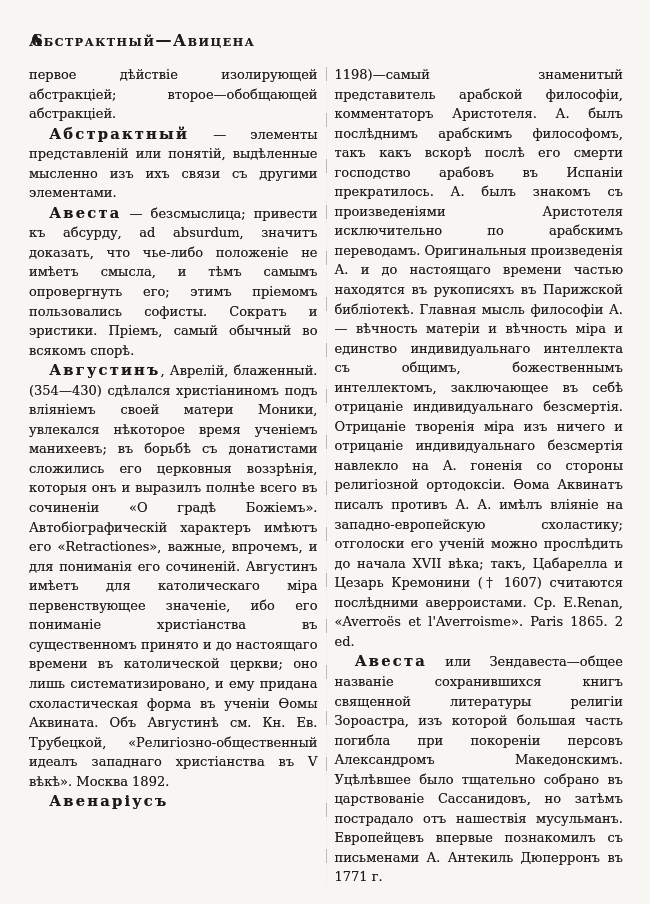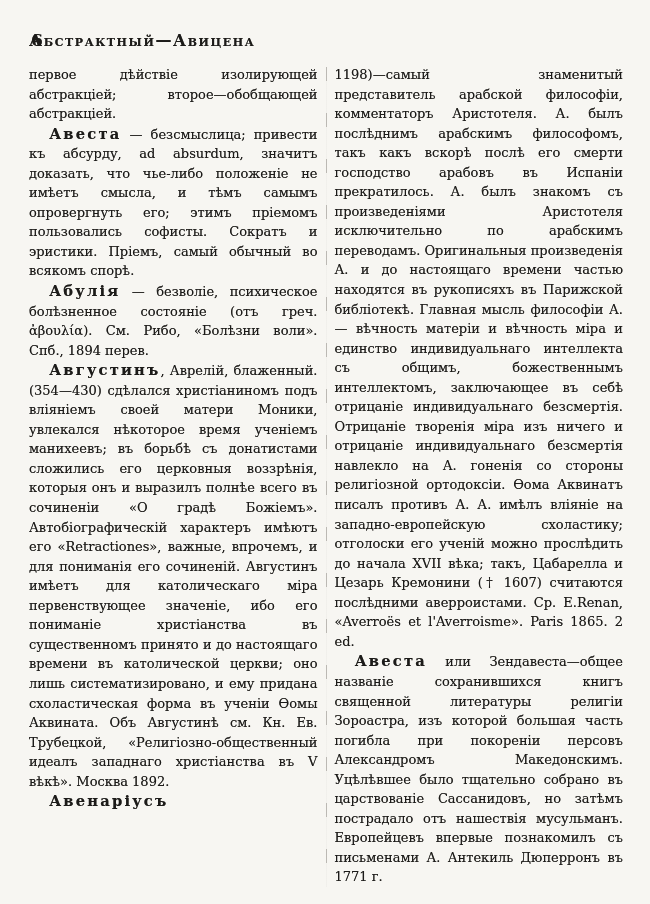--- a/index.html
+++ b/index.html
@@ -88,22 +88,22 @@
 
   <div class="header">
     <span class="page-number">6</span>
     <span class="running-title">Абстрактный—Авицена</span>
   </div>
 
   <div class="columns">
 
     <div class="col">
       <p class="para cont">первое дѣйствіе изолирующей абстракціей; второе—обобщающей абстракціей.</p>
+      <p class="para entry"><span class="hw">Абстрактный</span><span> — элементы представленій или понятій, выдѣленные мысленно изъ ихъ связи съ другими элементами.</span></p>
       <p class="para entry"><span class="hw">Авеста</span><span> — безсмыслица; привести къ абсурду, ad absurdum, значитъ доказать, что чье-либо положеніе не имѣетъ смысла, и тѣмъ самымъ опровергнуть его; этимъ пріемомъ пользовались софисты. Сократъ и эристики. Пріемъ, самый обычный во всякомъ спорѣ.</span></p>
-      <p class="para entry"><span class="hw">Абулія</span><span> — безволіе, психическое болѣзненное состояніе (отъ греч. ἀβουλία). См. Рибо, «Болѣзни воли». Спб., 1894 перев.</span></p>
       <p class="para entry"><span class="hw">Августинъ</span><span>, Аврелій, блаженный. (354—430) сдѣлался христіаниномъ подъ вліяніемъ своей матери Моники, увлекался нѣкоторое время ученіемъ манихеевъ; въ борьбѣ съ донатистами сложились его церковныя воззрѣнія, которыя онъ и выразилъ полнѣе всего въ сочиненіи «О градѣ Божіемъ». Автобіографическій характеръ имѣютъ его «Retractiones», важные, впрочемъ, и для пониманія его сочиненій. Августинъ имѣетъ для католическаго міра первенствующее значеніе, ибо его пониманіе христіанства въ существенномъ принято и до настоящаго времени въ католической церкви; оно лишь систематизировано, и ему придана схоластическая форма въ ученіи Ѳомы Аквината. Объ Августинѣ см. Кн. Ев. Трубецкой, «Религіозно-общественный идеалъ западнаго христіанства въ V вѣкѣ». Москва 1892.</span></p>
       <p class="para entry"><span class="hw">Авенаріусъ</span></p>
 
     </div>
 
     <div class="divider"></div>
 
     <div class="col">
       <p class="para cont">1198)—самый знаменитый представитель арабской философіи, комментаторъ Аристотеля. А. былъ послѣднимъ арабскимъ философомъ, такъ какъ вскорѣ послѣ его смерти господство арабовъ въ Испаніи прекратилось. А. былъ знакомъ съ произведеніями Аристотеля исключительно по арабскимъ переводамъ. Оригинальныя произведенія А. и до настоящаго времени частью находятся въ рукописяхъ въ Парижской библіотекѣ. Главная мысль философіи А. — вѣчность матеріи и вѣчность міра и единство индивидуальнаго интеллекта съ общимъ, божественнымъ интеллектомъ, заключающее въ себѣ отрицаніе индивидуальнаго безсмертія. Отрицаніе творенія міра изъ ничего и отрицаніе индивидуальнаго безсмертія навлекло на А. гоненія со стороны религіозной ортодоксіи. Ѳома Аквинатъ писалъ противъ А. А. имѣлъ вліяніе на западно-европейскую схоластику; отголоски его ученій можно прослѣдить до начала XVII вѣка; такъ, Цабарелла и Цезарь Кремонини († 1607) считаются послѣдними аверроистами. Ср. E.Renan, «Averroës et l'Averroisme». Paris 1865. 2 ed.</p>
       <p class="para entry"><span class="hw">Авеста</span><span> или Зендавеста—общее названіе сохранившихся книгъ священной литературы религіи Зороастра, изъ которой большая часть погибла при покореніи персовъ Александромъ Македонскимъ. Уцѣлѣвшее было тщательно собрано въ царствованіе Сассанидовъ, но затѣмъ пострадало отъ нашествія мусульманъ. Европейцевъ впервые познакомилъ съ письменами А. Антекиль Дюперронъ въ 1771 г.</span></p>

